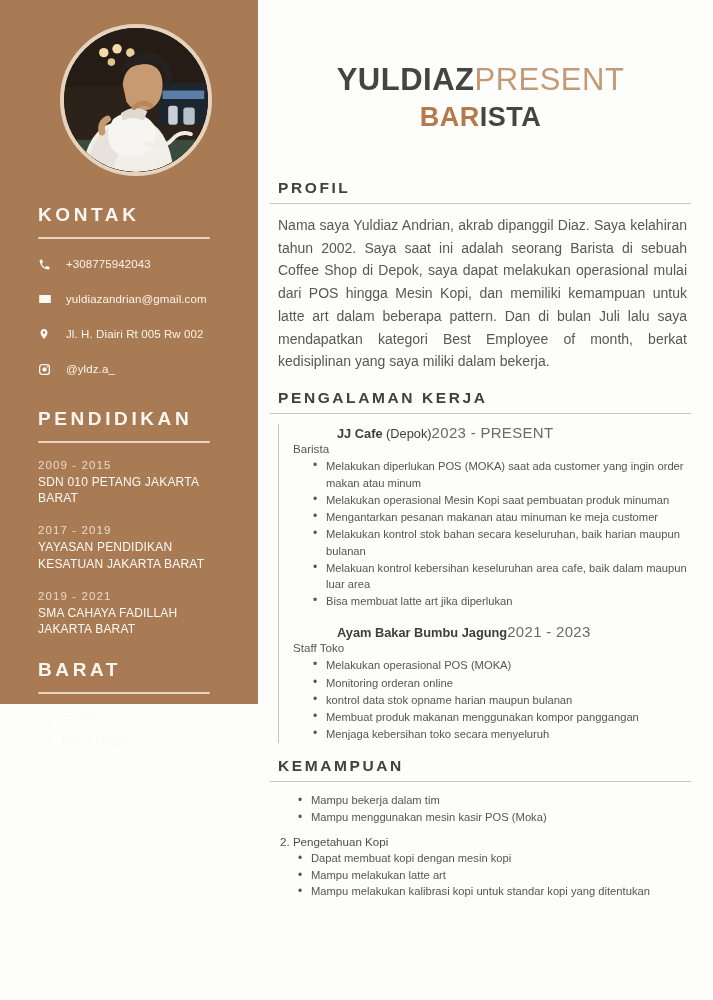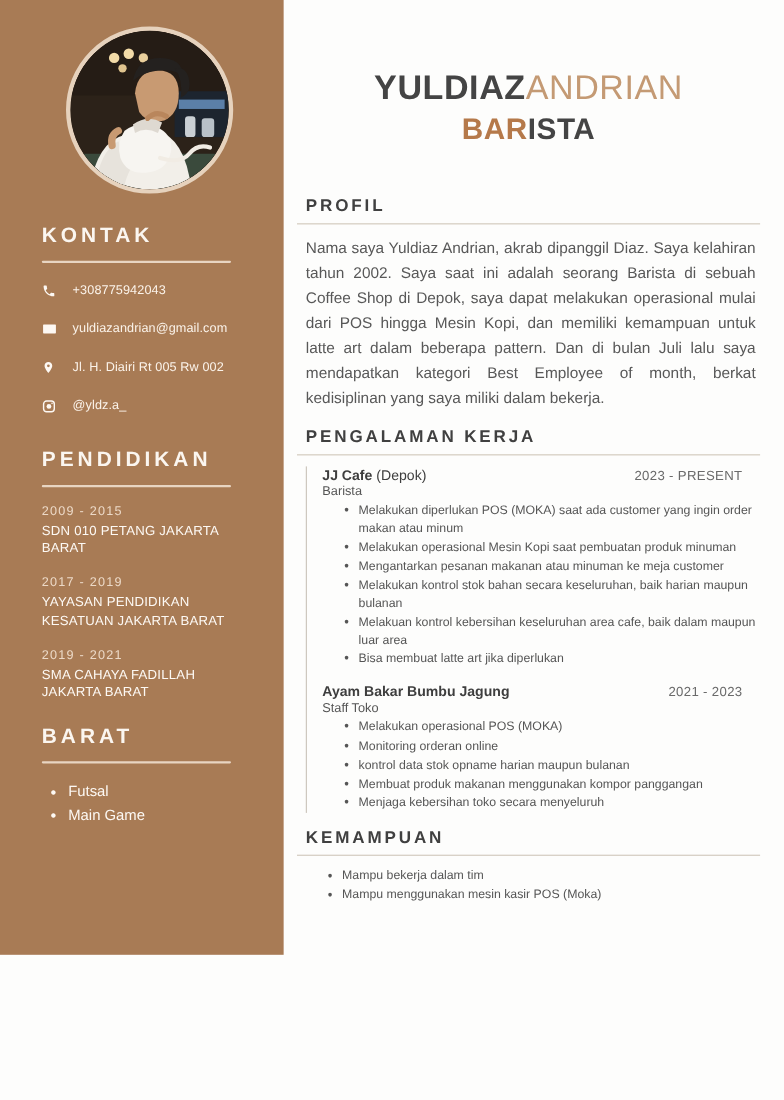--- a/index.html
+++ b/index.html
@@ -6,21 +6,21 @@
   html, body {
     width: 713px; height: 1000px;
     background: #ffffff;
     font-family: "Liberation Sans", sans-serif;
     overflow: hidden;
   }
   .page { position: relative; width: 713px; height: 1000px; display: flex; background: #fdfdfc; }
 
   
   .sidebar {
-    width: 258px; height: 868px;
+    width: 258px; height: 704px;
     background: #a87b55;
     flex: 0 0 258px;
     position: relative;
     padding: 0;
   }
   .photo-wrap {
     position: absolute;
     left: 60px; top: 24px;
     width: 152px; height: 152px;
     border-radius: 50%;
@@ -82,25 +82,25 @@
   }
   .sec-rule { height: 1.5px; background: #cfc6ba; margin-bottom: 10px; }
 
   .profil-p {
     color: #585858; font-size: 14px; line-height: 1.62;
     text-align: justify; padding: 0 4px 0 8px;
   }
 
   .exp-wrap { padding-left: 14px; border-left: 1.5px solid #c9c2b8; margin-left: 8px; }
   .exp-item { margin-bottom: 14px; }
-  .exp-head { display: flex; justify-content: space-between; align-items: baseline; }
+  .exp-head { display: flex; justify-content: flex-start; align-items: baseline; margin-left: 44px; }
   .exp-org { font-size: 12.8px; color: #3e3e3e; }
   .exp-org b { font-weight: bold; }
   .exp-org span { font-weight: normal; }
-  .exp-date { font-size: 12px; color: #6a6a6a; letter-spacing: .3px; padding-right: 16px; white-space: nowrap; }
+  .exp-date { font-size: 15px; color: #6a6a6a; letter-spacing: .3px; padding-right: 16px; white-space: nowrap; }
   .exp-role { font-size: 11.6px; color: #555555; margin: 1px 0 3px 0; }
   .exp-list { list-style: none; padding-left: 20px; }
   .exp-list li {
     font-size: 11.2px; color: #555555; line-height: 1.45;
     position: relative; padding-left: 13px; margin-bottom: 1px;
   }
   .exp-list li::before {
     content: "\2022"; position: absolute; left: 0; top: -1px; color: #555555; font-size: 12px;
   }
 
@@ -218,21 +218,21 @@
         <li>Futsal</li>
         <li>Main Game</li>
       </ul>
     </section>
   </aside>
 
   <main class="main">
 
     <div class="name-block">
       <div class="name-line1">
-        <span class="n-dark">YULDIAZ</span><span class="n-light">ANDRIAN</span>
+        <span class="n-dark">YULDIAZ</span><span class="n-light">PRESENT</span>
       </div>
       <div class="name-line2">
         <span class="n-bar">BAR</span><span class="n-ista">ISTA</span>
       </div>
     </div>
 
     <section class="sec" style="margin-top:46px;">
       <div class="sec-h">PROFIL</div>
       <div class="sec-rule"></div>
       <p class="profil-p">Nama saya Yuldiaz Andrian, akrab dipanggil Diaz. Saya kelahiran tahun 2002. Saya saat ini adalah seorang Barista di sebuah Coffee Shop di Depok, saya dapat melakukan operasional mulai dari POS hingga Mesin Kopi, dan memiliki kemampuan untuk latte art dalam beberapa pattern. Dan di bulan Juli lalu saya mendapatkan kategori Best Employee of month, berkat kedisiplinan yang saya miliki dalam bekerja.</p>
@@ -286,16 +286,24 @@
       <div class="sec-h">KEMAMPUAN</div>
       <div class="sec-rule"></div>
 
       <div class="skill-group">
         <ul class="skill-list">
           <li>Mampu bekerja dalam tim</li>
           <li>Mampu menggunakan mesin kasir POS (Moka)</li>
         </ul>
       </div>
 
+      <div class="skill-group">
+        <div class="skill-title">2. Pengetahuan Kopi</div>
+        <ul class="skill-list">
+          <li>Dapat membuat kopi dengan mesin kopi</li>
+          <li>Mampu melakukan latte art</li>
+          <li>Mampu melakukan kalibrasi kopi untuk standar kopi yang ditentukan</li>
+        </ul>
+      </div>
     </section>
 
   </main>
 </div>
 
 </body></html>

